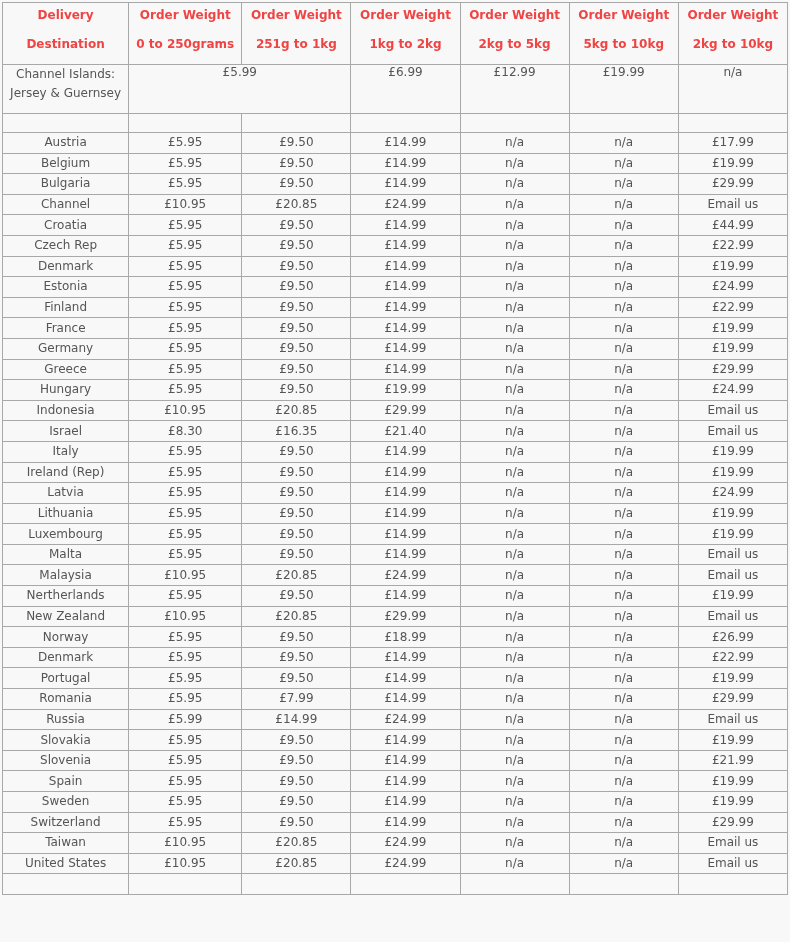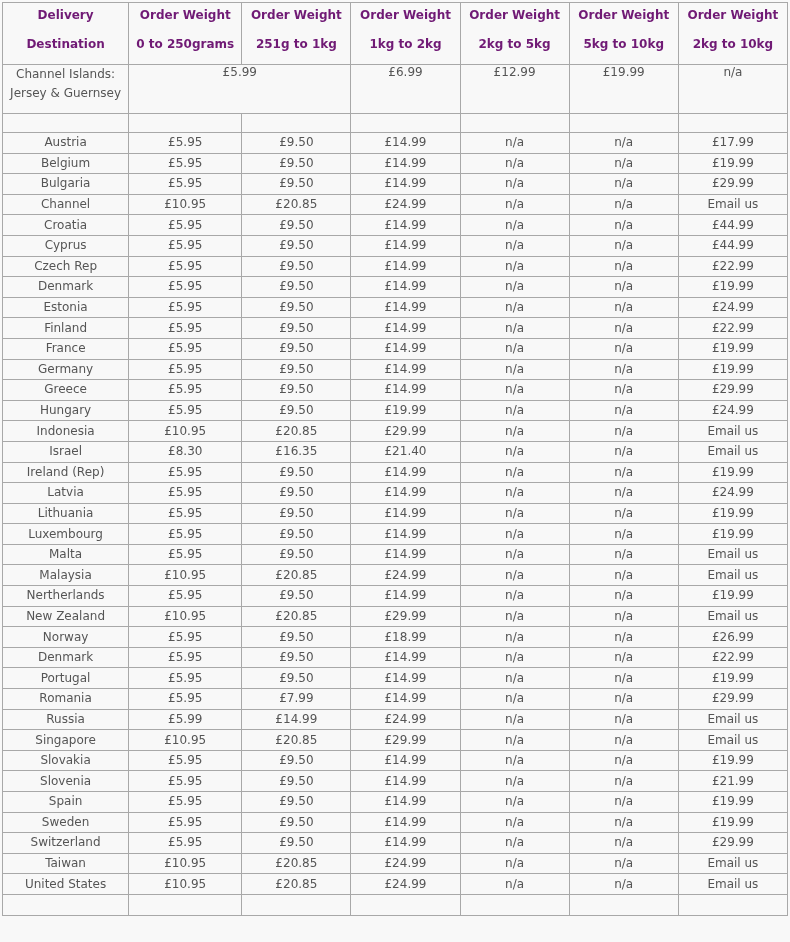--- a/index.html
+++ b/index.html
@@ -1,19 +1,19 @@
 <!DOCTYPE html>
 <html><head>
 <meta charset="utf-8">
 <style>
   html, body { margin: 0; padding: 0; background: #f8f8f8; }
   body { width: 790px; height: 942px; overflow: hidden; font-family: "DejaVu Sans", sans-serif; color: #555555; }
   table.rates { border-collapse: collapse; table-layout: fixed; width: 786px; margin-left: 2px; margin-top: 2px; }
   table.rates td, table.rates th { border: 1px solid #a8a8a8; font-size: 12px; line-height: 15px; padding: 0; text-align: center; vertical-align: middle; white-space: nowrap; overflow: hidden; }
-  table.rates th { font-weight: bold; color: #701a75; height: 61px; vertical-align: top; }
+  table.rates th { font-weight: bold; color: #ef4444; height: 61px; vertical-align: top; }
   th .h1 { display: block; padding-top: 5px; }
   th .h2 { display: block; padding-top: 14px; }
   td.dest { text-align: left; padding-left: 1px; }
   tr.row td { height: 19.6px; }
   tr.ci td { height: 48px; vertical-align: top; padding-top: 0px; }
   tr.ci td.dest { white-space: normal; line-height: 19px; }
   tr.spacer td { height: 18px; }
   col.c0 { width: 126px; }
   col.c1 { width: 113px; }
   col.c2 { width: 109px; }
@@ -124,29 +124,20 @@
       <tr class="row">
         <td class="dest">Croatia</td>
         <td>£5.95</td>
         <td>£9.50</td>
         <td>£14.99</td>
         <td>n/a</td>
         <td>n/a</td>
         <td>£44.99</td>
       </tr>
       <tr class="row">
-        <td class="dest">Cyprus</td>
-        <td>£5.95</td>
-        <td>£9.50</td>
-        <td>£14.99</td>
-        <td>n/a</td>
-        <td>n/a</td>
-        <td>£44.99</td>
-      </tr>
-      <tr class="row">
         <td class="dest">Czech Rep</td>
         <td>£5.95</td>
         <td>£9.50</td>
         <td>£14.99</td>
         <td>n/a</td>
         <td>n/a</td>
         <td>£22.99</td>
       </tr>
       <tr class="row">
         <td class="dest">Denmark</td>
@@ -223,20 +214,29 @@
       <tr class="row">
         <td class="dest">Israel</td>
         <td>£8.30</td>
         <td>£16.35</td>
         <td>£21.40</td>
         <td>n/a</td>
         <td>n/a</td>
         <td>Email us</td>
       </tr>
       <tr class="row">
+        <td class="dest">Italy</td>
+        <td>£5.95</td>
+        <td>£9.50</td>
+        <td>£14.99</td>
+        <td>n/a</td>
+        <td>n/a</td>
+        <td>£19.99</td>
+      </tr>
+      <tr class="row">
         <td class="dest">Ireland (Rep)</td>
         <td>£5.95</td>
         <td>£9.50</td>
         <td>£14.99</td>
         <td>n/a</td>
         <td>n/a</td>
         <td>£19.99</td>
       </tr>
       <tr class="row">
         <td class="dest">Latvia</td>
@@ -335,29 +335,20 @@
         <td>£14.99</td>
         <td>n/a</td>
         <td>n/a</td>
         <td>£29.99</td>
       </tr>
       <tr class="row">
         <td class="dest">Russia</td>
         <td>£5.99</td>
         <td>£14.99</td>
         <td>£24.99</td>
-        <td>n/a</td>
-        <td>n/a</td>
-        <td>Email us</td>
-      </tr>
-      <tr class="row">
-        <td class="dest">Singapore</td>
-        <td>£10.95</td>
-        <td>£20.85</td>
-        <td>£29.99</td>
         <td>n/a</td>
         <td>n/a</td>
         <td>Email us</td>
       </tr>
       <tr class="row">
         <td class="dest">Slovakia</td>
         <td>£5.95</td>
         <td>£9.50</td>
         <td>£14.99</td>
         <td>n/a</td>

